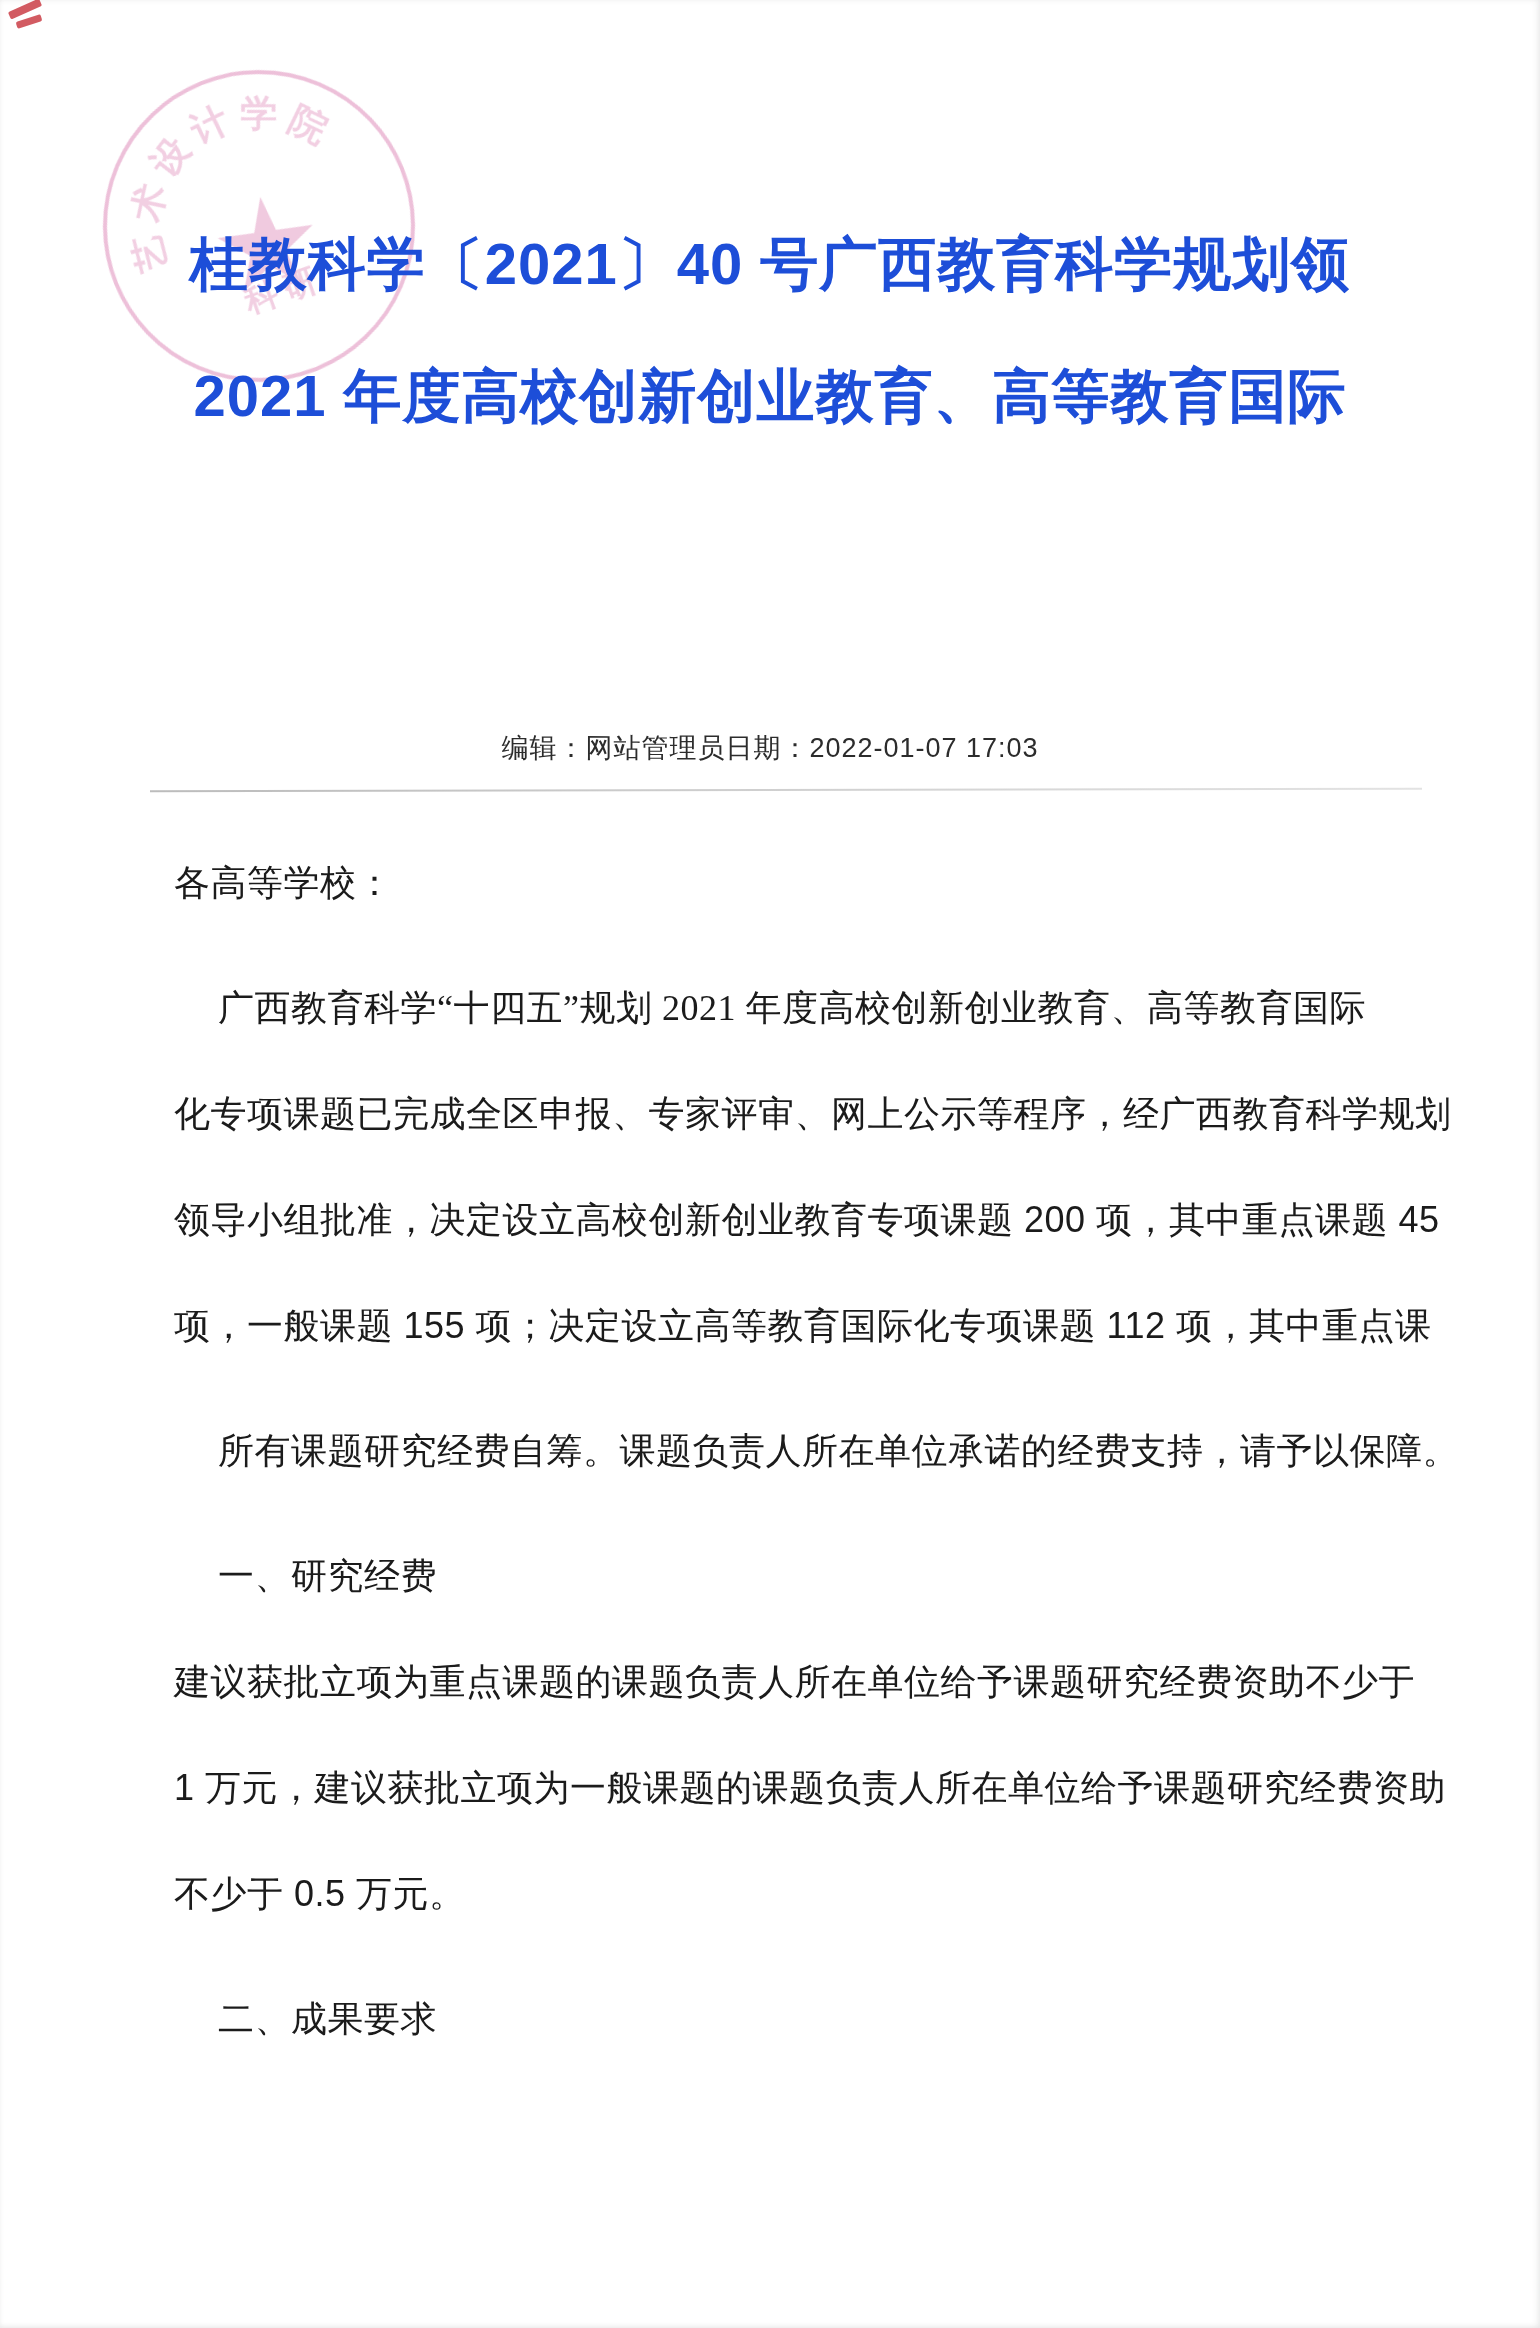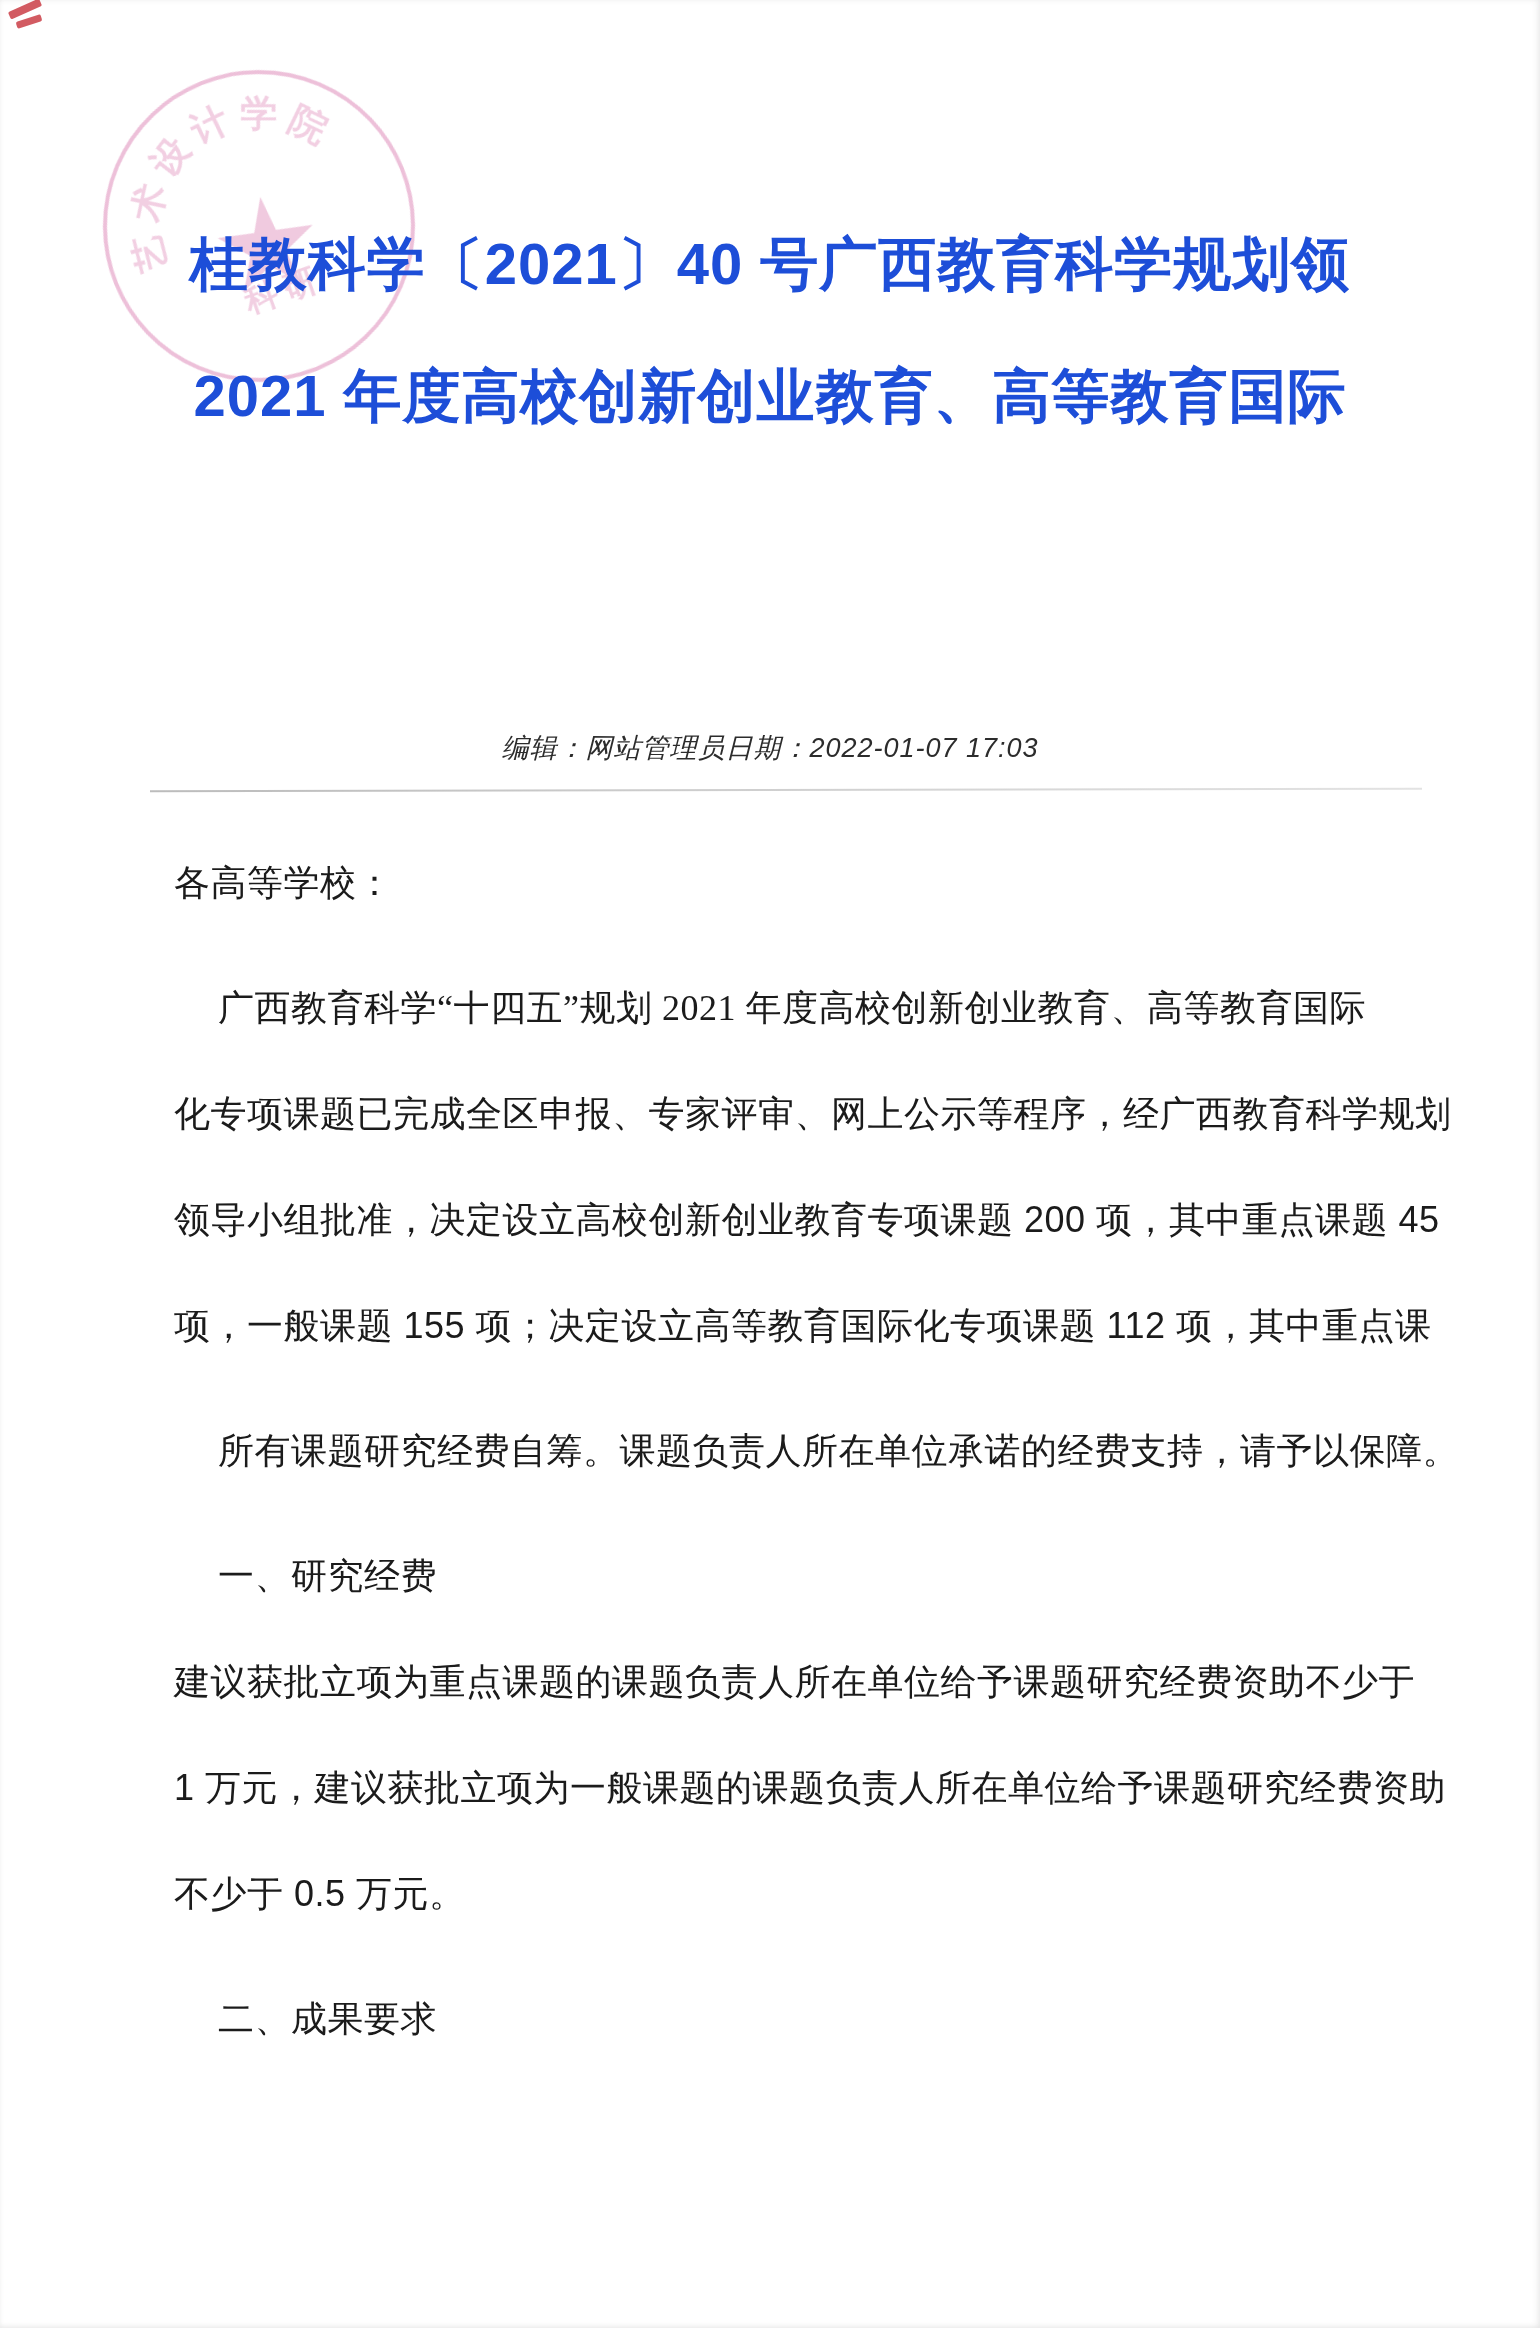--- a/index.html
+++ b/index.html
@@ -39,21 +39,21 @@
                 clip-path:polygon(50% 0%,61% 35%,98% 35%,68% 57%,79% 91%,50% 70%,21% 91%,32% 57%,2% 35%,39% 35%); }
 
   
   .title { position:absolute; left:0; top:198px; width:100%; margin:0;
            text-align:center; font-size:58px; font-weight:700; color:#1d4ed8;
            letter-spacing:1px; }
   .title-line { height:132px; line-height:132px; white-space:nowrap; }
 
   
   .meta { position:absolute; left:0; top:730px; width:100%; text-align:center;
-          font-size:27px; color:#2c2c2c; letter-spacing:1px;font-style:italic; }
+          font-size:27px; color:#2c2c2c; letter-spacing:1px; }
   .divider { position:absolute; left:150px; top:789px; width:1272px; height:2px;
              background:linear-gradient(90deg,#8f8f8f 0%,#b4b4b4 55%,#d0d0d0 100%);
              opacity:.6; transform:rotate(-.12deg); }
 
   
   .doc-body { position:absolute; left:158px; top:822px; width:1278px;
               font-size:36px; color:#1b1b1b; letter-spacing:.5px; }
   .doc-body p { margin:16px; height:90px; line-height:90px; white-space:nowrap; }
   .gap { margin-top:35px !important; }
   .indent { text-indent:44px;font-family:Liberation Serif, serif; }

